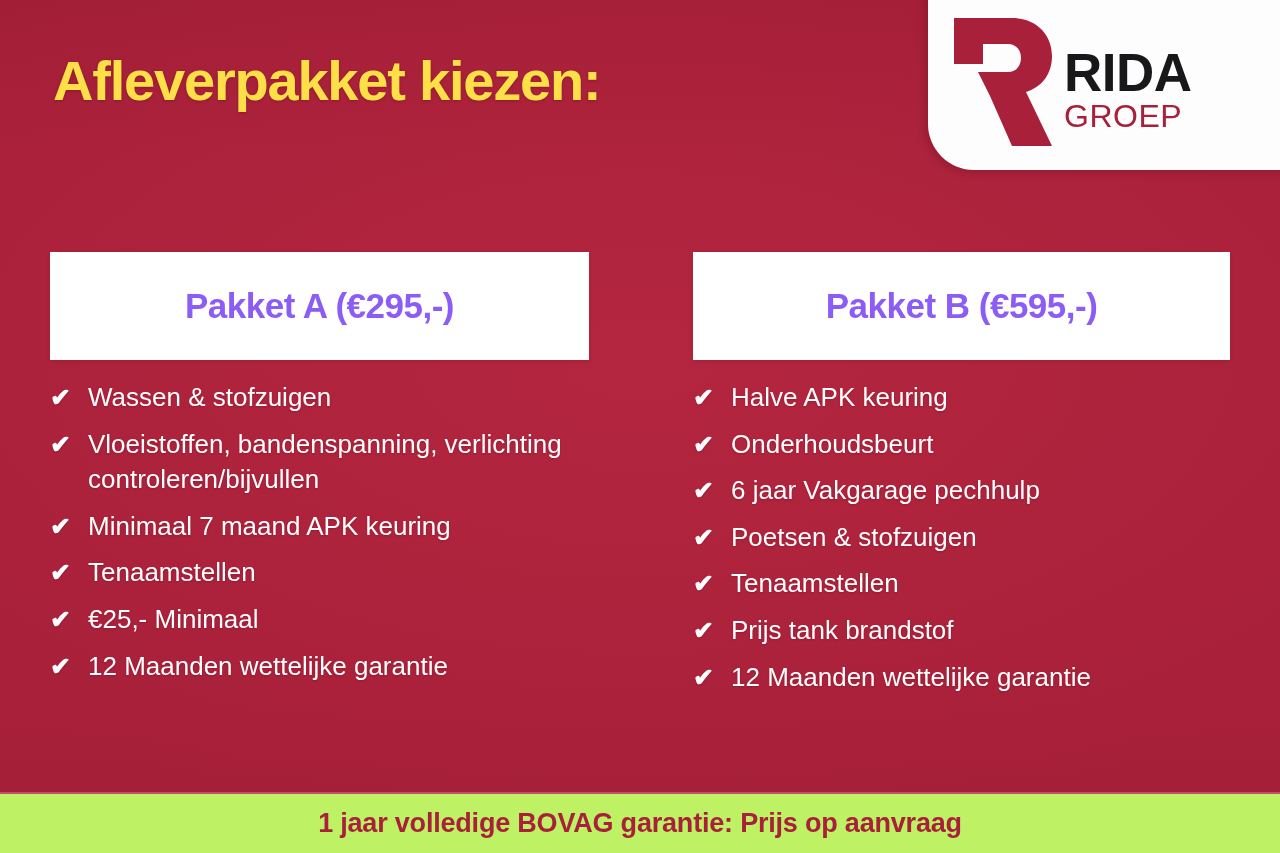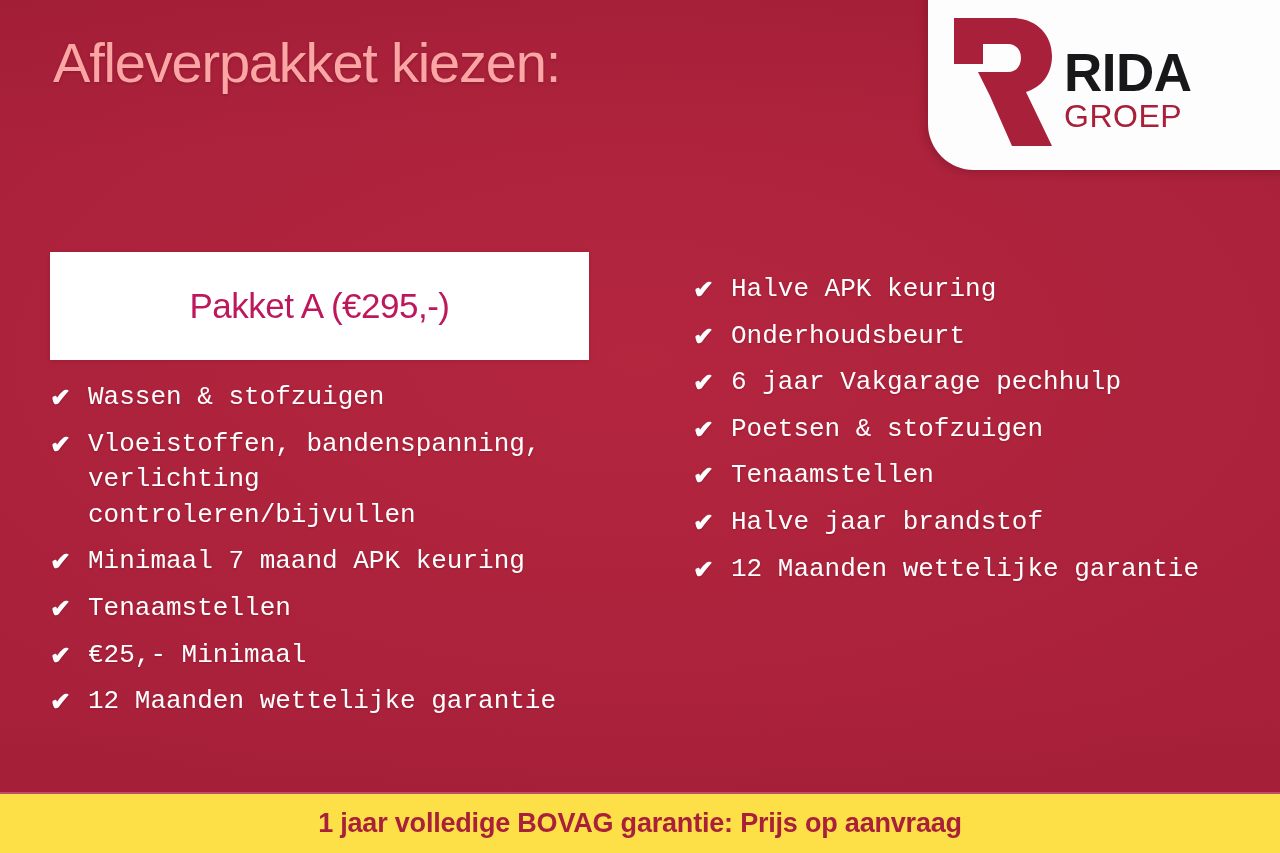--- a/index.html
+++ b/index.html
@@ -67,24 +67,24 @@
     font-weight: normal;
     color: #A8203A;
     letter-spacing: 0.5px;
     margin-top: 4px;
   }
 
   
   .headline {
     position: absolute;
     left: 53px;
-    top: 30px;
+    top: 48px;
     font-size: 56px;
-    font-weight: normal;
-    color: #fca5a5;
+    font-weight: bold;
+    color: #fde047;
     letter-spacing: -1.2px;
     text-shadow: 0 1px 3px rgba(90,12,28,0.35);
     z-index: 3;
   }
 
   
   .columns {
     position: absolute;
     top: 252px;
     left: 0;
@@ -100,22 +100,22 @@
   .pkg-header {
     height: 108px;
     background: #ffffff;
     display: flex;
     align-items: center;
     justify-content: center;
     box-shadow: 0 1px 4px rgba(90,12,28,0.18);
   }
   .pkg-title {
     font-size: 35px;
-    font-weight: normal;
-    color: #be185d;
+    font-weight: bold;
+    color: #8b5cf6;
     letter-spacing: -0.5px;
     white-space: nowrap;
     text-align: center;
   }
 
   .pkg-list {
     list-style: none;
     margin-top: 20px;
   }
   .pkg-list li {
@@ -128,30 +128,30 @@
     text-shadow: 0 1px 2px rgba(90,12,28,0.30);
   }
   .check {
     flex: 0 0 auto;
     width: 38px;
     font-size: 25px;
     font-weight: bold;
     color: #ffffff;
     line-height: 1.37;
   }
-  .item-text { flex: 1 1 auto; font-family: Liberation Mono, monospace; }
+  .item-text { flex: 1 1 auto; }
 
   
   .footer-band {
     position: absolute;
     left: 0;
     bottom: 0;
     width: 1280px;
     height: 61px;
-    background: #fde047;
+    background: #bef264;
     display: flex;
     align-items: center;
     justify-content: center;
     border-top: 2px solid #c05068;
     z-index: 4;
   }
   .footer-text {
     font-size: 27px;
     font-weight: bold;
     color: #A8203A;
@@ -203,20 +203,23 @@
           <span class="item-text">€25,- Minimaal</span>
         </li>
         <li>
           <span class="check">✔</span>
           <span class="item-text">12 Maanden wettelijke garantie</span>
         </li>
       </ul>
     </div>
 
     <div class="package b">
+      <div class="pkg-header">
+        <span class="pkg-title">Pakket B (€595,-)</span>
+      </div>
       <ul class="pkg-list">
         <li>
           <span class="check">✔</span>
           <span class="item-text">Halve APK keuring</span>
         </li>
         <li>
           <span class="check">✔</span>
           <span class="item-text">Onderhoudsbeurt</span>
         </li>
         <li>
@@ -226,21 +229,21 @@
         <li>
           <span class="check">✔</span>
           <span class="item-text">Poetsen &amp; stofzuigen</span>
         </li>
         <li>
           <span class="check">✔</span>
           <span class="item-text">Tenaamstellen</span>
         </li>
         <li>
           <span class="check">✔</span>
-          <span class="item-text">Halve jaar brandstof</span>
+          <span class="item-text">Prijs tank brandstof</span>
         </li>
         <li>
           <span class="check">✔</span>
           <span class="item-text">12 Maanden wettelijke garantie</span>
         </li>
       </ul>
     </div>
 
   </div>
 

